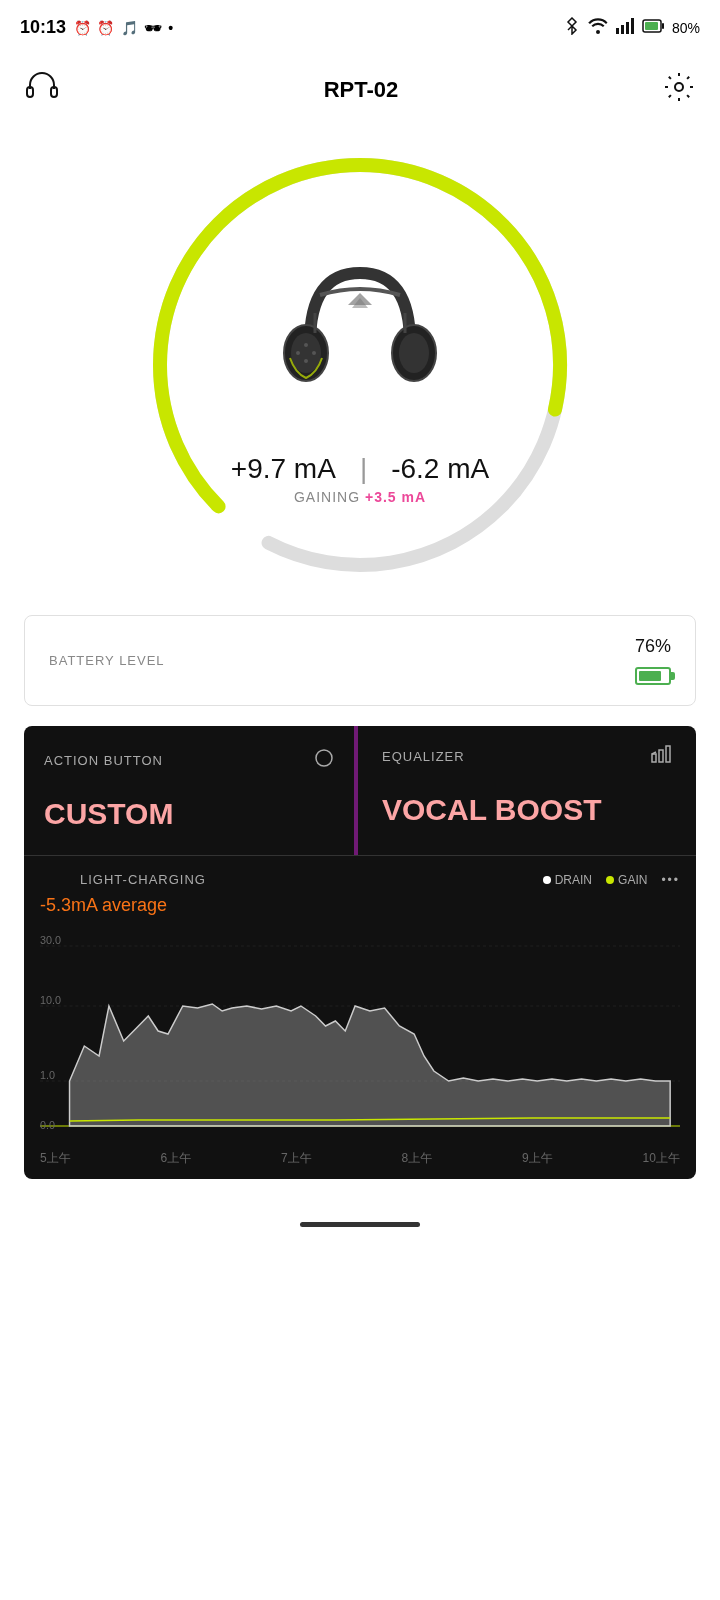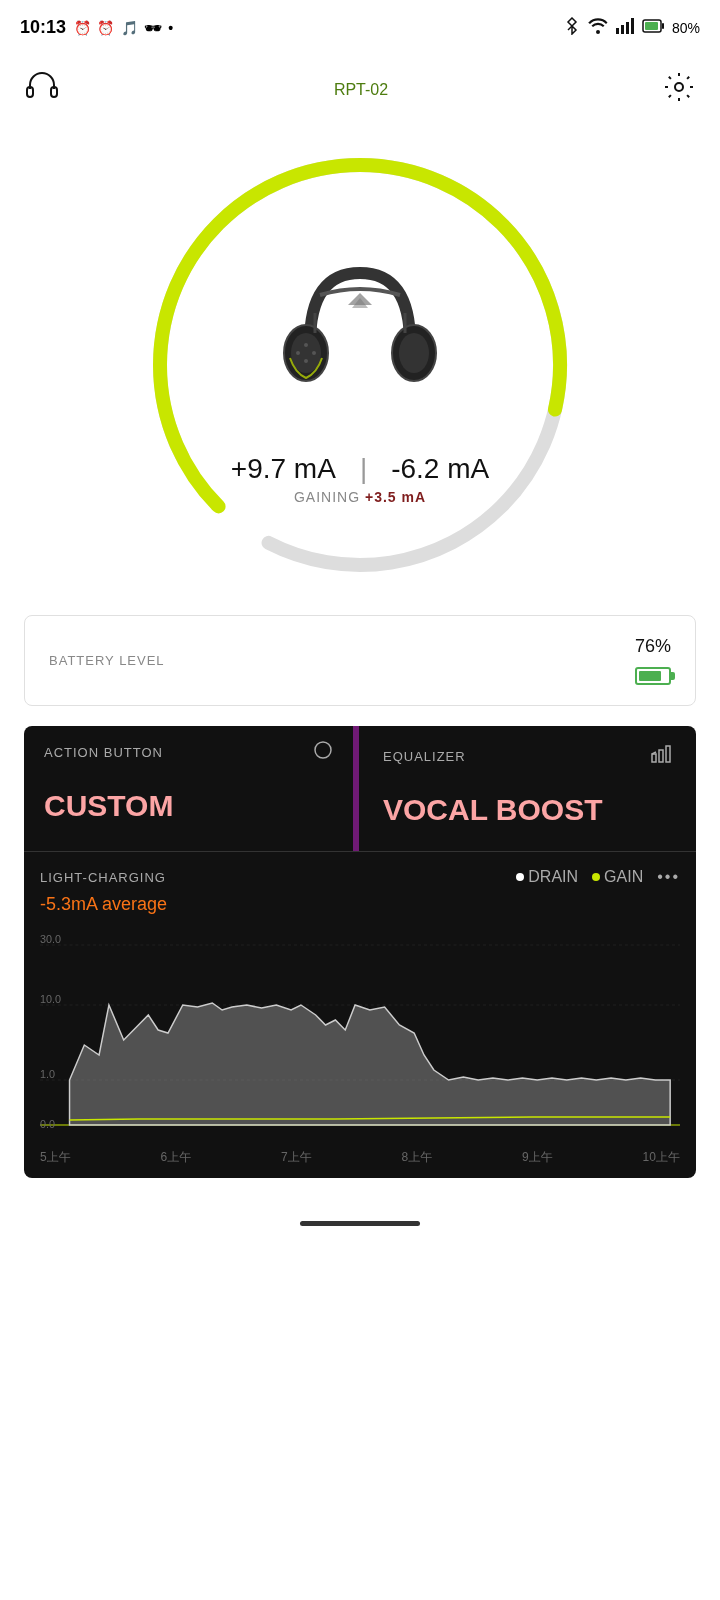--- a/index.html
+++ b/index.html
@@ -43,23 +43,23 @@
 
     
     .app-header {
       display: flex;
       justify-content: space-between;
       align-items: center;
       padding: 10px 24px;
       height: 70px;
     }
     .header-title {
-      font-size: 16px;
-      font-weight: normal;
-      color: #4d7c0f;
+      font-size: 22px;
+      font-weight: bold;
+      color: #000000;
     }
 
     
     .circle-section {
       display: flex;
       justify-content: center;
       align-items: center;
       padding: 20px 0 10px;
       position: relative;
     }
@@ -108,21 +108,21 @@
       color: #999;
       font-weight: 300;
     }
     .circle-gaining {
       font-size: 14px;
       color: #888;
       letter-spacing: 1px;
       margin-top: 4px;
     }
     .gaining-value {
-      color: #7f1d1d;
+      color: #ec4899;
       font-weight: bold;
     }
 
     
     .battery-card {
       margin: 20px 24px;
       border: 1px solid #e0e0e0;
       border-radius: 8px;
       padding: 20px 24px;
       display: flex;
@@ -175,22 +175,22 @@
     
     .action-eq-row {
       display: flex;
       margin: 0 24px;
       background: #111;
       border-radius: 8px 8px 0 0;
       overflow: hidden;
     }
     .action-panel {
       flex: 1;
-      padding: 14px 20px 24px;
-      border-right: 6px solid #701a75;
+      padding: 22px 20px 24px;
+      border-right: 4px solid #701a75;
       color: white;
     }
     .eq-panel {
       flex: 1;
       padding: 18px 24px 24px;
       color: white;
     }
     .panel-header {
       display: flex;
       justify-content: space-between;
@@ -218,31 +218,32 @@
       margin: 0 24px;
       border-radius: 0 0 8px 8px;
       border-top: 1px solid #333;
       padding: 16px 16px 8px;
     }
     .chart-header {
       display: flex;
       justify-content: space-between;
       align-items: center;
       margin-bottom: 8px;
+      margin-left: 40px;
     }
     .chart-title {
       font-size: 13px;
       color: #aaa;
       letter-spacing: 1px;
     }
     .chart-legend {
       display: flex;
       align-items: center;
       gap: 14px;
-      font-size: 16px;
+      font-size: 12px;
       color: #aaa;
     }
     .legend-item {
       display: flex;
       align-items: center;
       gap: 4px;
     }
     .legend-dot {
       width: 8px;
       height: 8px;

